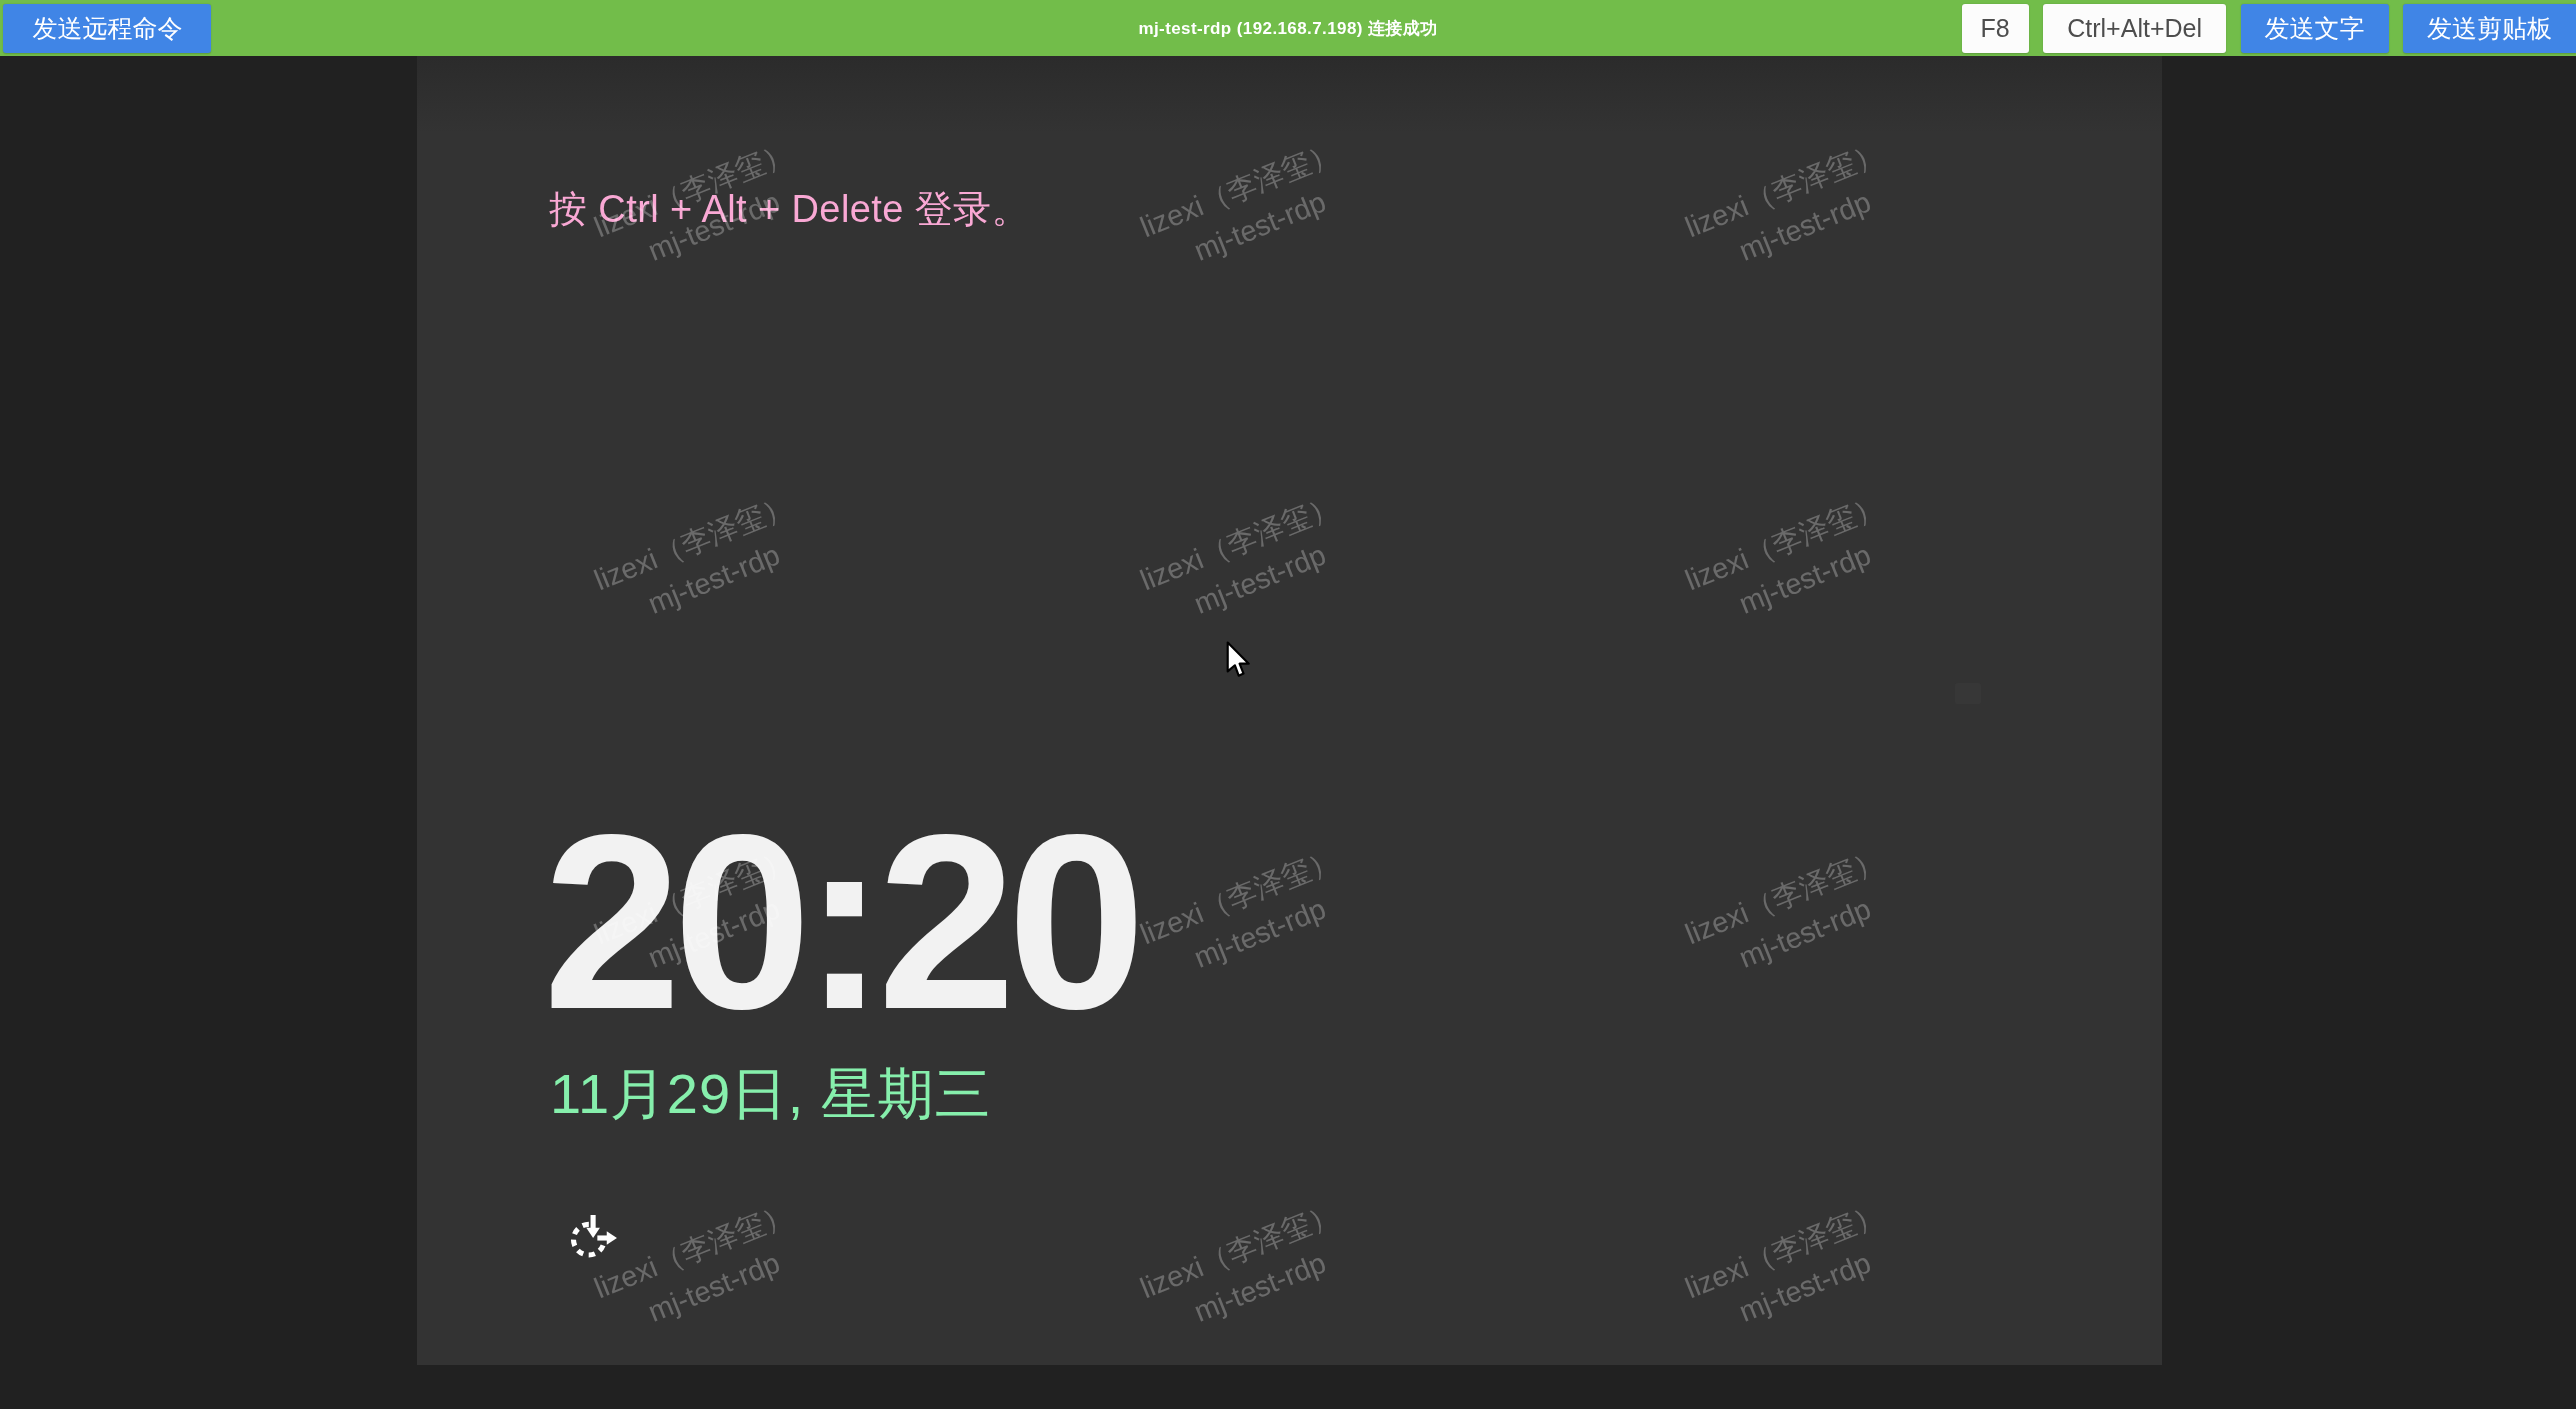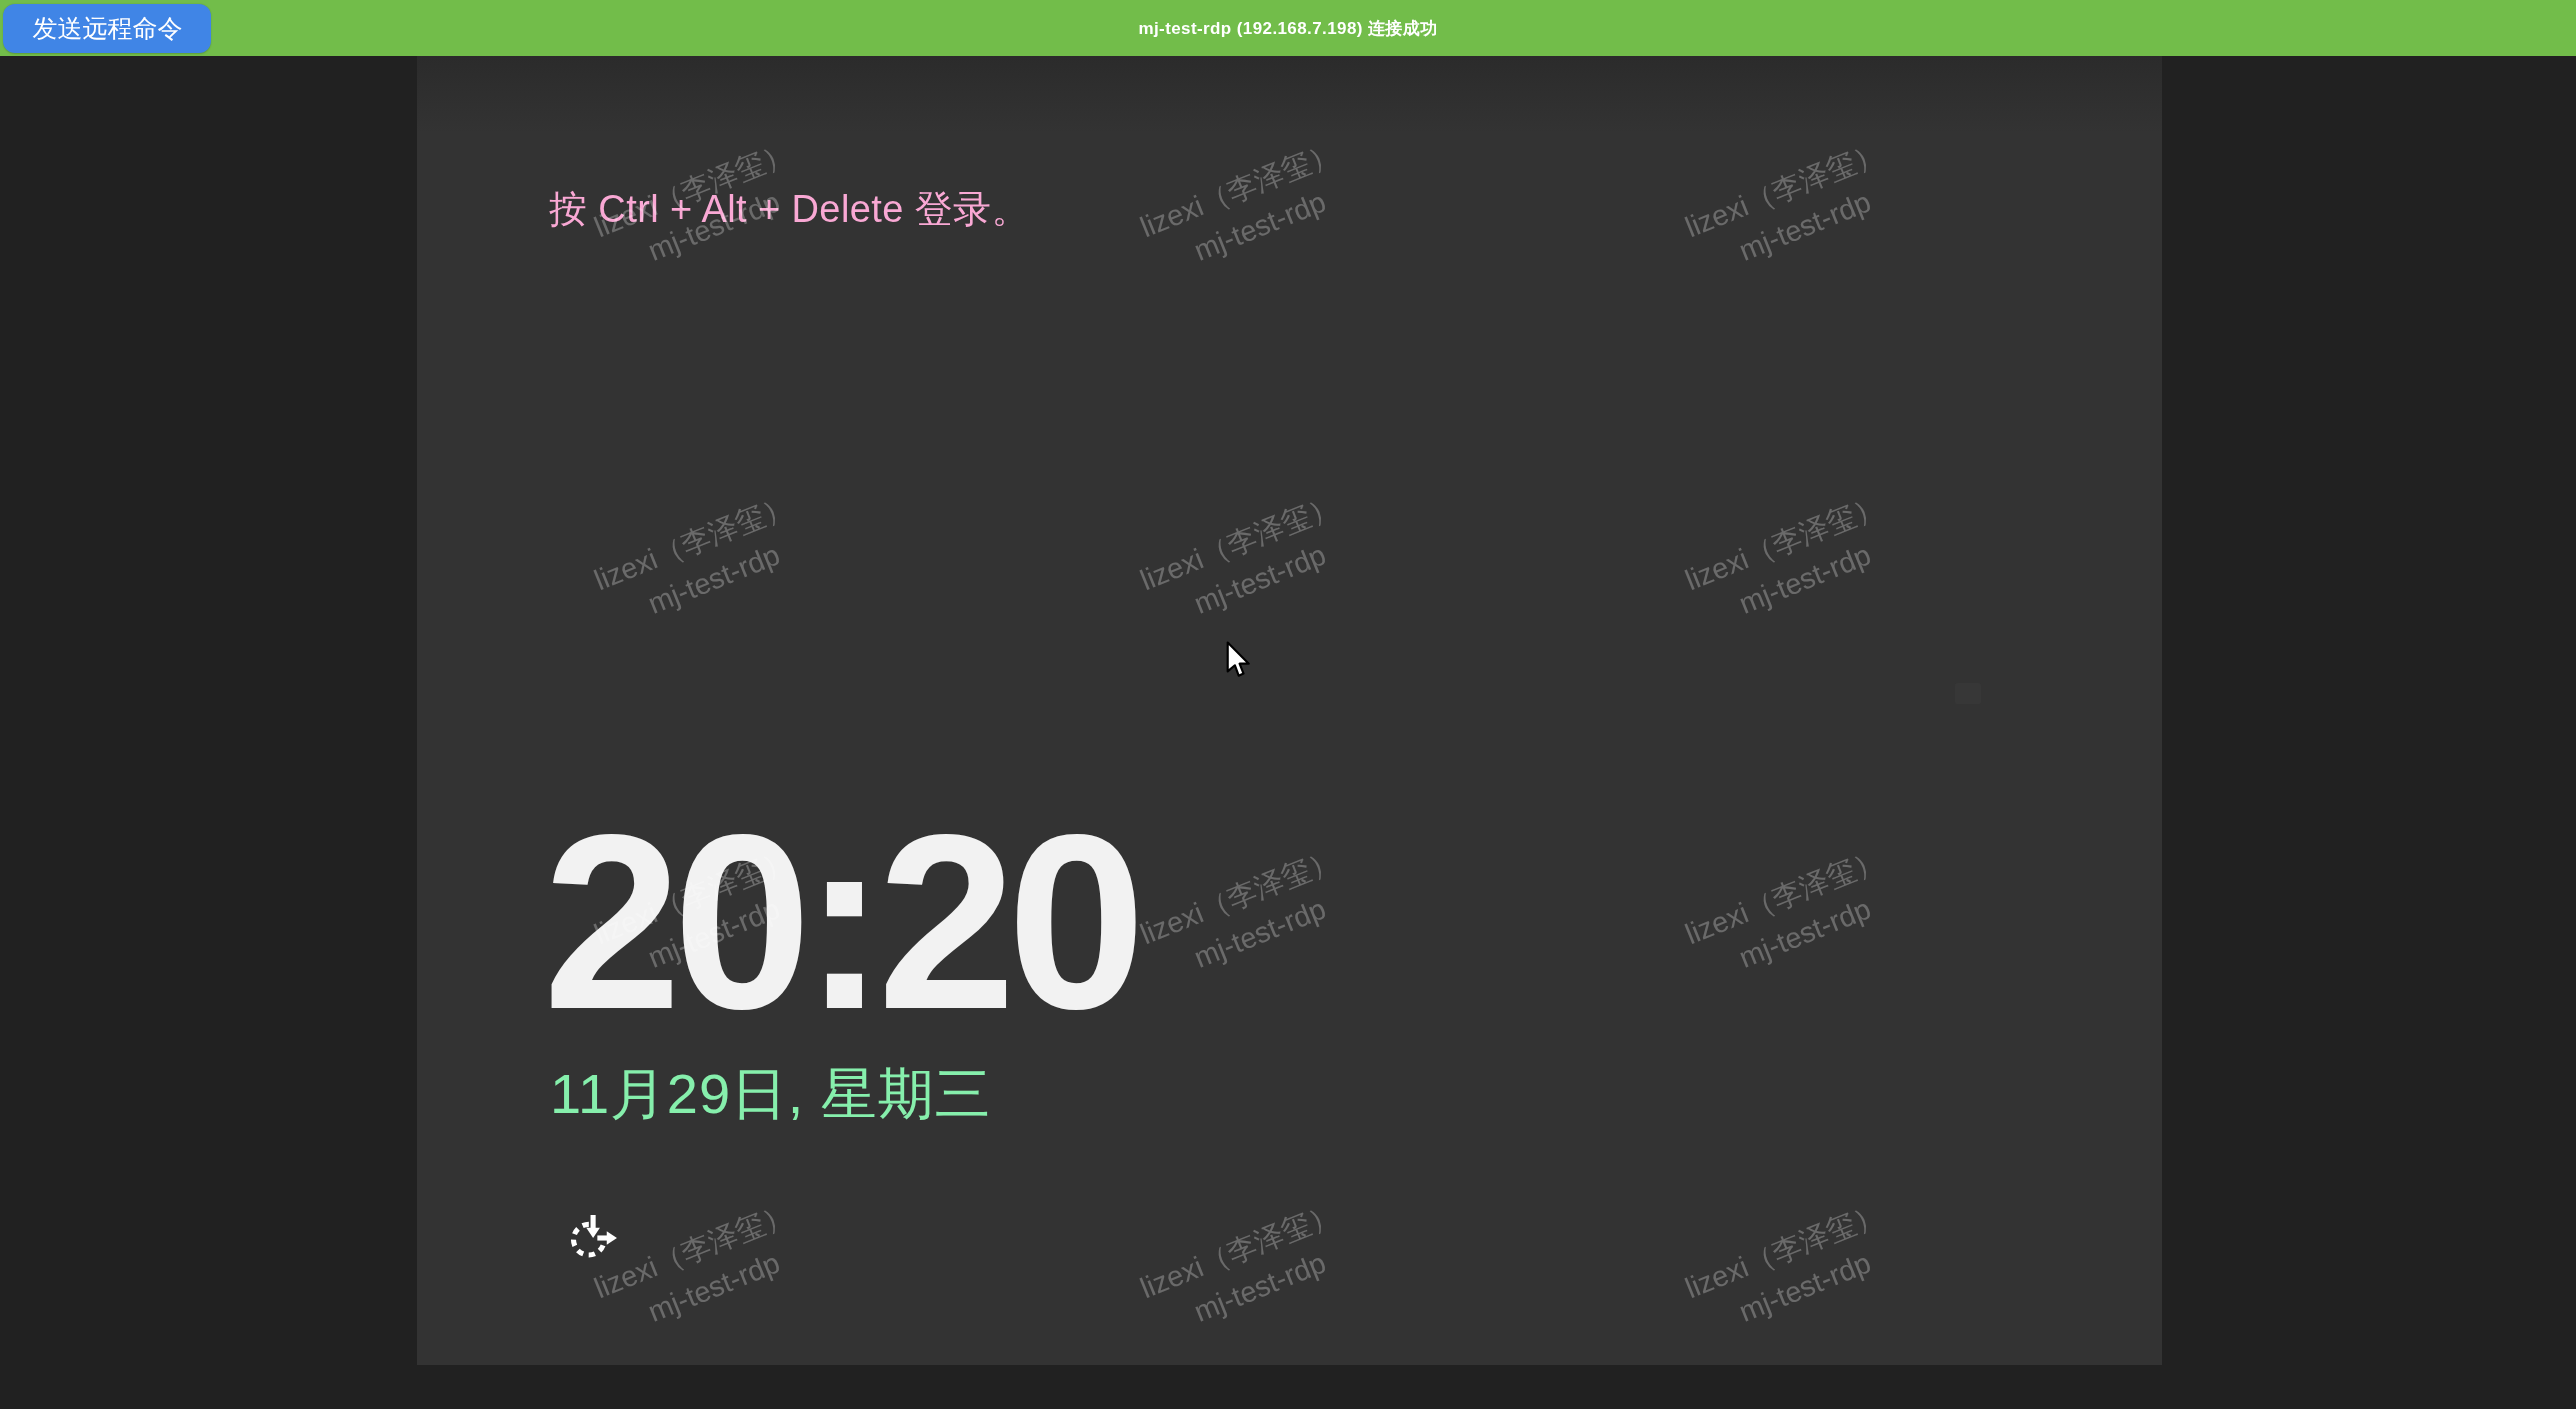--- a/index.html
+++ b/index.html
@@ -9,21 +9,21 @@
     font-family:"Liberation Sans",sans-serif;
     -webkit-font-smoothing:antialiased;
   }
   
   .topbar{
     position:absolute;left:0;top:0;width:2576px;height:56px;
     background:var(--toolbar-green,#72bd4a);
     display:flex;align-items:center;z-index:50;
   }
   .btn{
-    height:49px;border:none;border-radius:12px;
+    height:49px;border:none;border-radius:3px;
     font-family:"Liberation Sans",sans-serif;font-size:25px;
     display:inline-flex;align-items:center;justify-content:center;
     cursor:pointer;box-shadow:0 0.9px 1.7px rgba(0,0,0,.18);
     white-space:nowrap;
   }
   .btn.blue{background:var(--button-blue,#4085e6);color:#fff;font-weight:500;}
   .btn.white{background:var(--button-white,#fcfcfc);color:#4d4d4d;font-weight:400;}
   .btn-send-cmd{margin-left:3.4px;padding:0 29px;}
   .topbar-title{
     position:absolute;left:50%;top:50%;transform:translate(-50%,-50%);
@@ -72,20 +72,26 @@
   .wm .wm2{margin-left:41px;}
   
   .cursor{position:absolute;left:1225px;top:584px;z-index:40;}
 </style>
 </head>
 <body style="--toolbar-green: #72bd4a; --button-blue: #4085e6; --button-white: #fcfcfc; --panel-bg: #333333; --outer-bg: #212121; --watermark: rgba(255,255,255,0.27);">
 
 <div class="topbar">
   <button class="btn blue btn-send-cmd">发送远程命令</button>
   <div class="topbar-title">mj-test-rdp (192.168.7.198) 连接成功</div>
+  <div class="right-group">
+    <button class="btn white btn-f8">F8</button>
+    <button class="btn white btn-cad">Ctrl+Alt+Del</button>
+    <button class="btn blue btn-sendtext">发送文字</button>
+    <button class="btn blue btn-sendclip">发送剪贴板</button>
+  </div>
 </div>
 
 <div class="desktop">
   <div class="panel">
     <div class="instruction">按 Ctrl + Alt + Delete 登录。</div>
     <div class="clock-time">20:20</div>
     <div class="clock-date">11月29日, 星期三</div>
 
     <svg class="spinner" width="53" height="46" viewBox="0 0 62 54">
 

